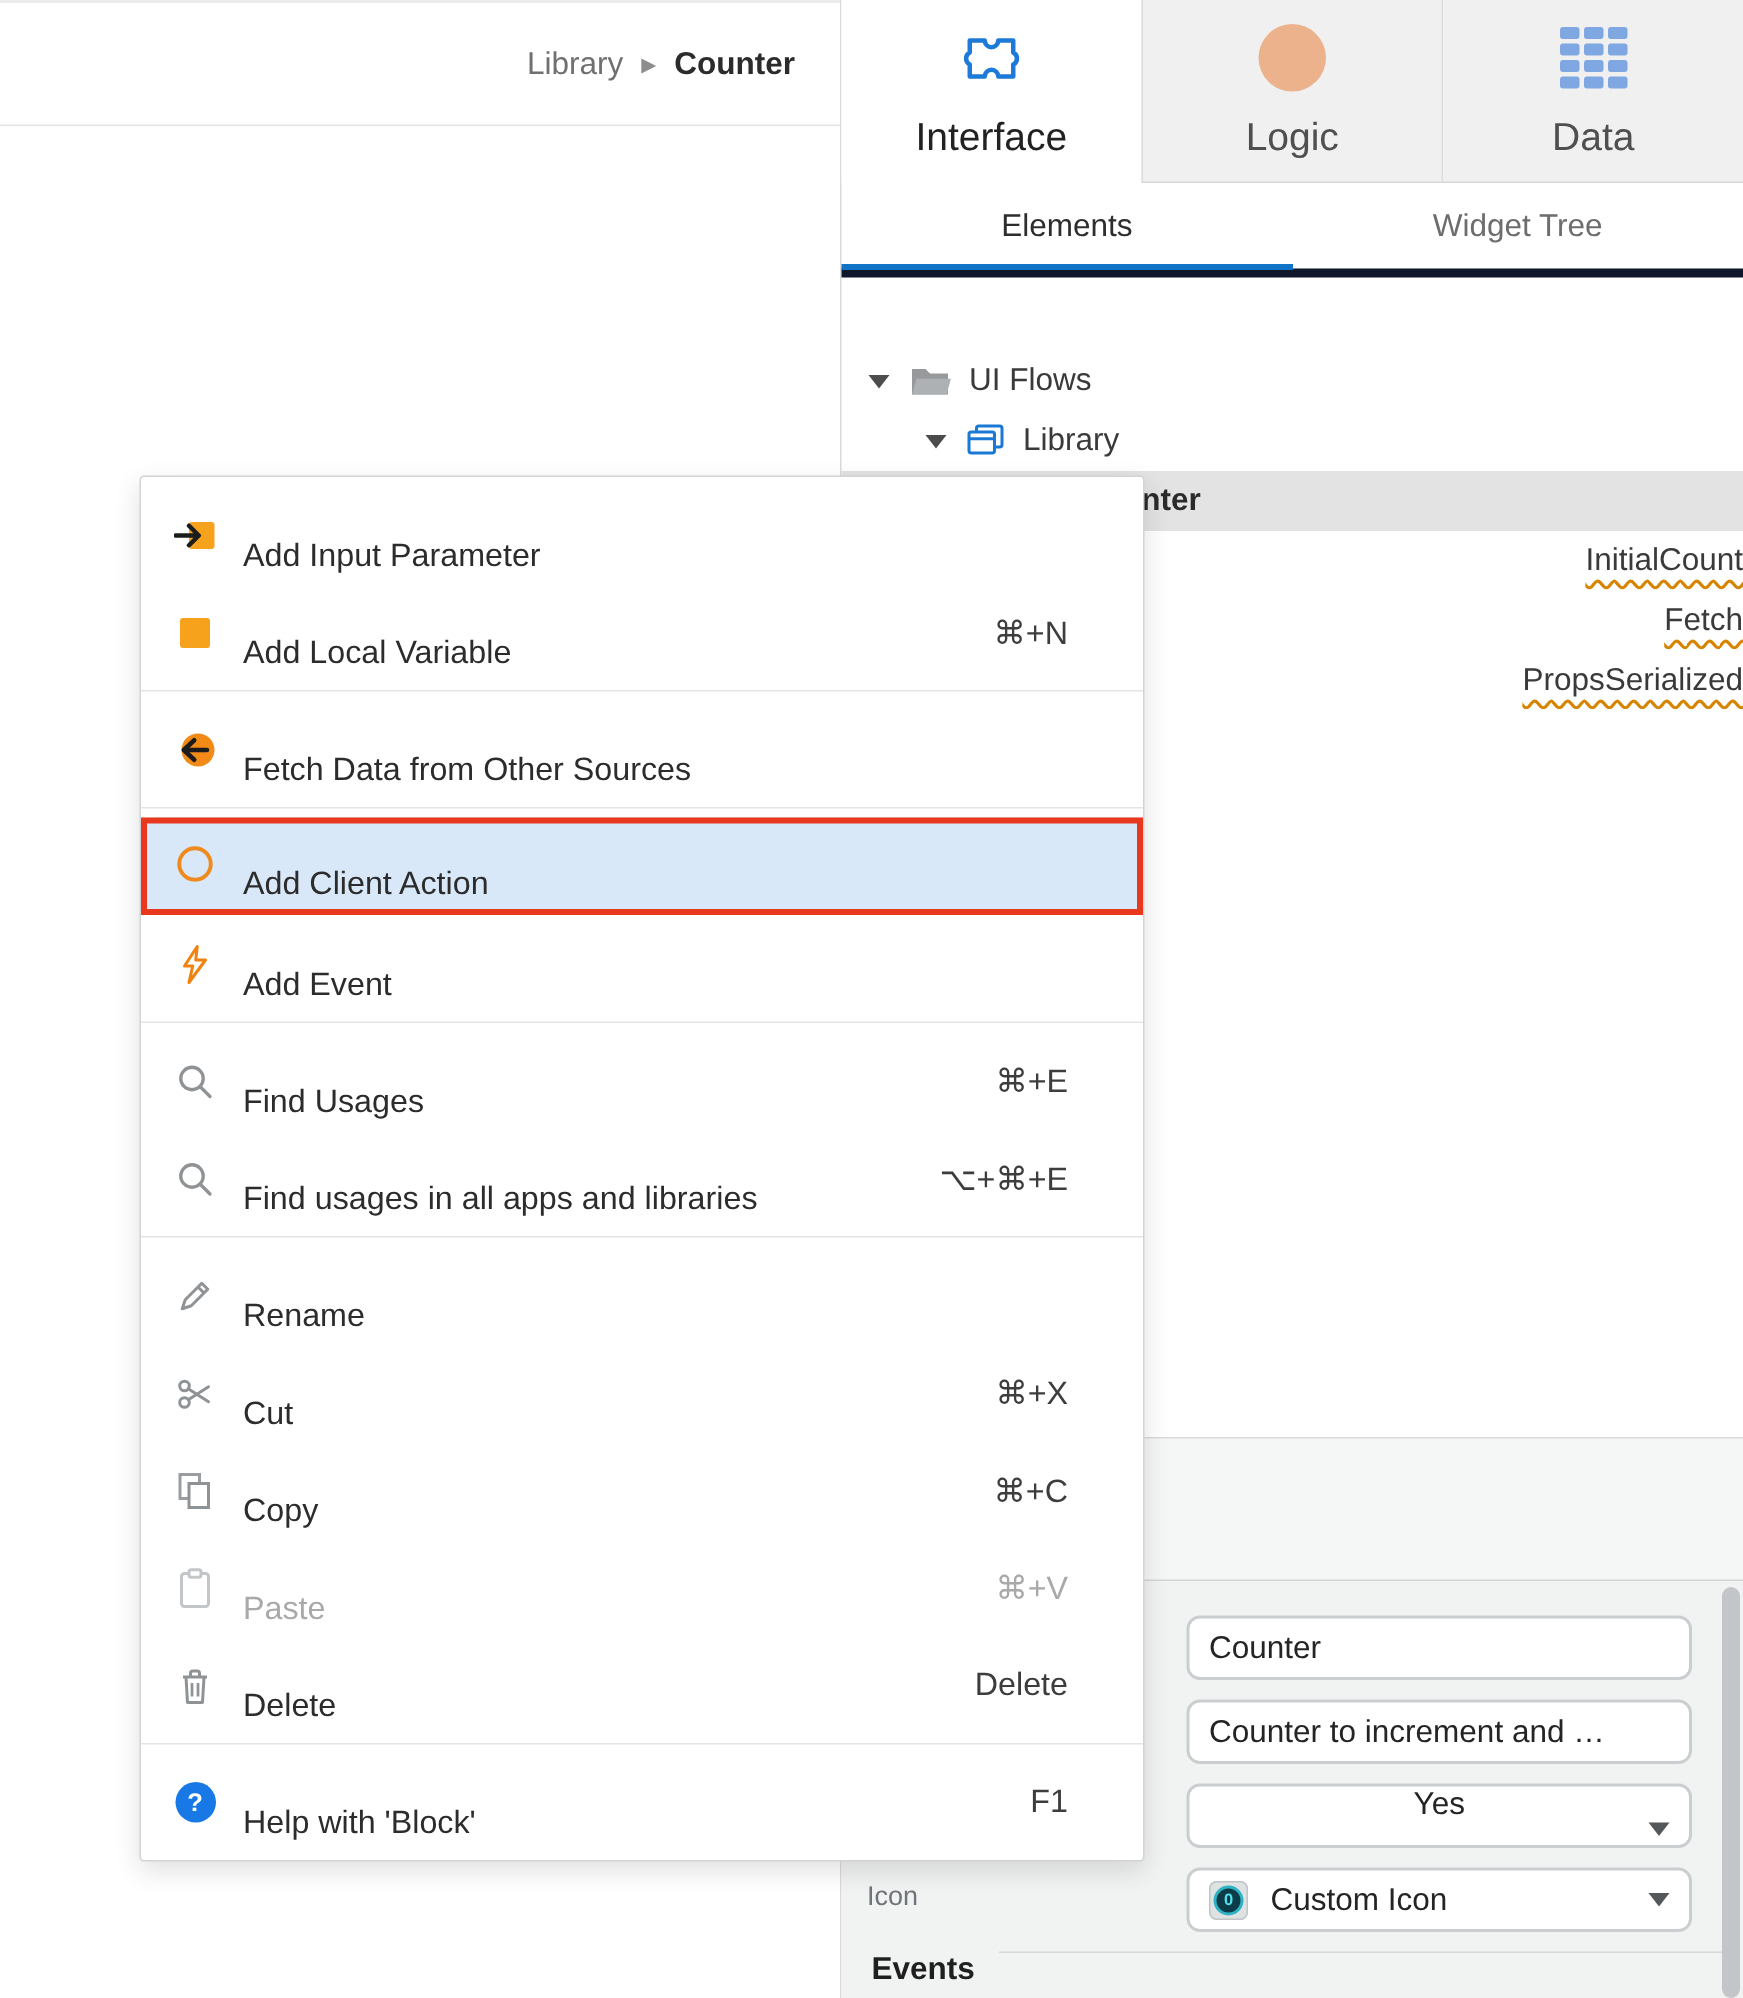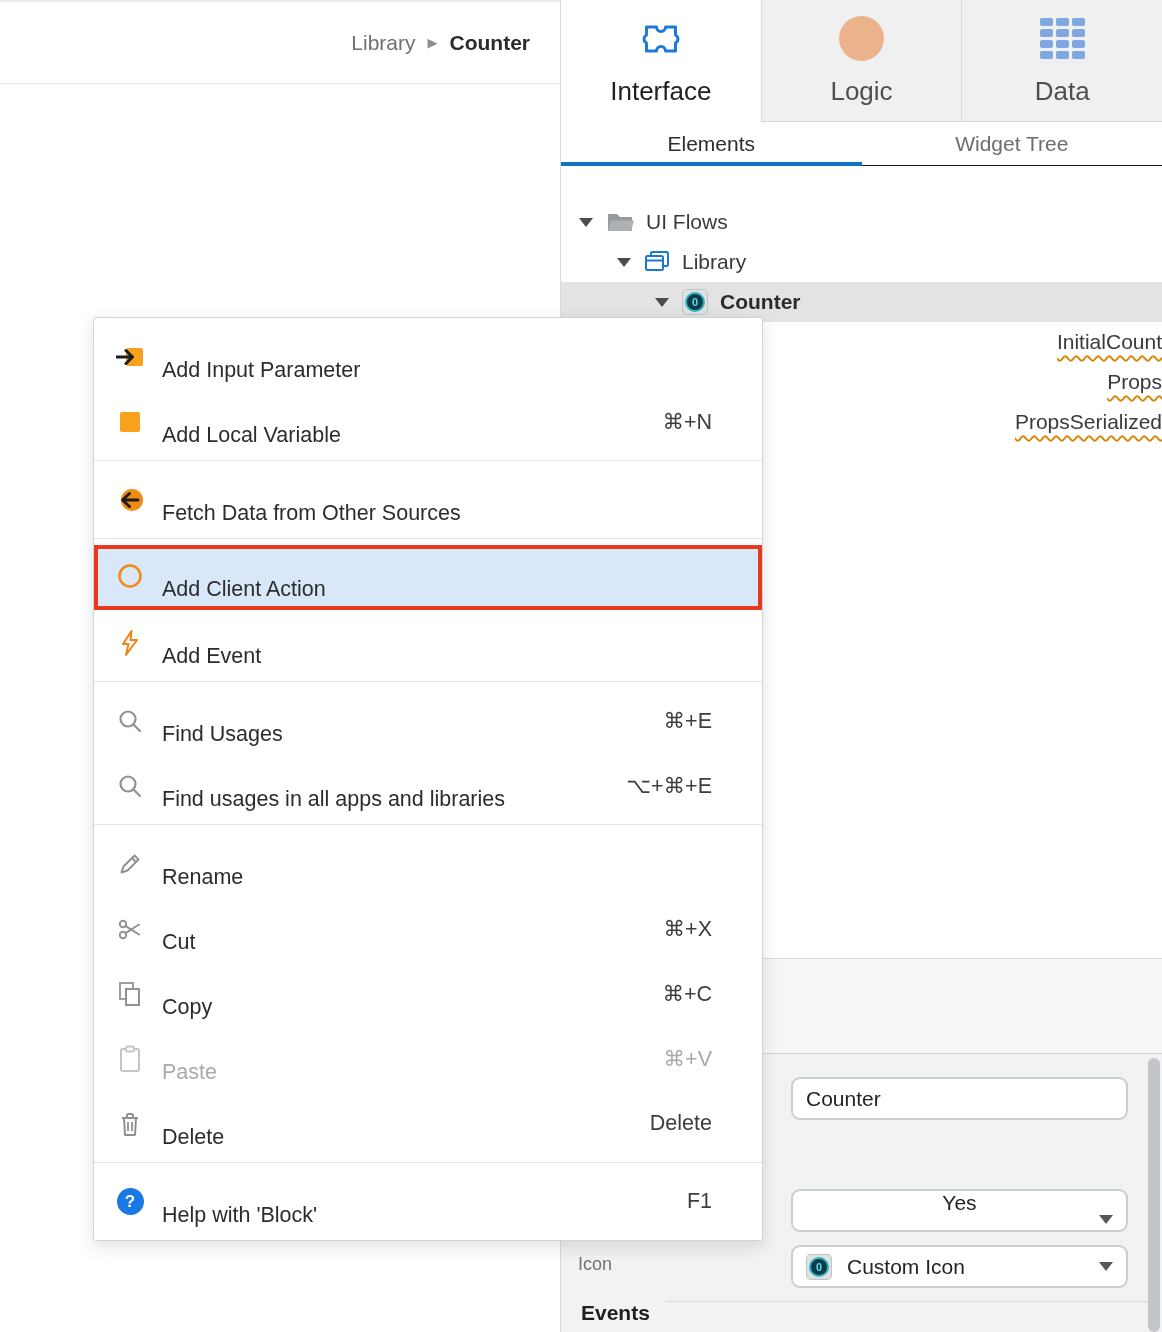--- a/index.html
+++ b/index.html
@@ -23,31 +23,31 @@
   .tab{flex:1;display:flex;flex-direction:column;align-items:center;justify-content:center;gap:13px;
       background:#f0f0f1;border-bottom:1px solid #d8d8d8;border-left:1px solid #dcdcdc;
       font-size:26px;color:#4f4f4f;box-sizing:border-box;}
   .tab:first-child{border-left:none;}
   .tab.active{background:#fff;border-bottom:none;color:#222;}
   .tab-icon{height:48px;display:flex;align-items:center;justify-content:center;}
   .logic-circle{width:45px;height:45px;border-radius:50%;background:#ecb28c;}
   .data-grid{display:grid;grid-template-columns:repeat(3,13px);grid-auto-rows:8px;gap:3px;}
   .data-grid i{background:#7fa7e1;border-radius:2px;}
 
-  .panel-tabs{display:flex;height:44px;border-bottom:1px solid #0f172a;box-sizing:border-box;}
+  .panel-tabs{display:flex;height:63px;border-bottom:6px solid #0f172a;box-sizing:border-box;}
   .ptab{flex:1;display:flex;align-items:center;justify-content:center;font-size:21px;color:#6d6d6d;position:relative;}
   .ptab.active{color:#2d2d2d;}
   .tab-underline{position:absolute;left:0;right:0;bottom:-1px;height:4px;background:#1173c5;}
 
   
   .tree{position:absolute;left:0;top:185px;width:100%;padding-top:17px;}
   .trow{height:40px;display:flex;align-items:center;font-size:21px;color:#3a3a3a;box-sizing:border-box;}
   .trow.selected{background:#e3e3e3;}
   .trow.bold .tlabel{font-weight:bold;color:#2b2b2b;}
-  .d0{padding-left:18px;} .d1{padding-left:56px;} .d2{padding-left:94px;} .d3{padding-left:205px;justify-content:flex-end;}
+  .d0{padding-left:18px;margin-top:32px;} .d1{padding-left:56px;} .d2{padding-left:94px;} .d3{padding-left:205px;justify-content:flex-end;}
   .tcaret{width:0;height:0;border-left:7px solid transparent;border-right:7px solid transparent;
       border-top:9px solid #4c4c4c;margin-right:13px;flex:none;}
   .ticon{display:flex;align-items:center;justify-content:center;margin-right:12px;flex:none;}
   .warn .tlabel{text-decoration:underline;text-decoration-style:wavy;text-decoration-color:#d78400;
       text-underline-offset:6px;text-decoration-thickness:2px;}
 
   .counter-ico{width:26px;height:26px;border-radius:5px;background:#dfe2e3;box-shadow:inset 0 0 0 1px #c0c4c6;
       position:relative;flex:none;}
   .counter-ico .c-circle{position:absolute;left:3px;top:3px;width:20px;height:20px;border-radius:50%;
       background:#0d3c49;border:2px solid #2fb3c4;box-sizing:border-box;display:flex;align-items:center;
@@ -175,32 +175,35 @@
           <span class="counter-ico">
               <span class="c-circle">0</span>
             </span>
         </span>
         <span class="tlabel">Counter</span>
       </div>
       <div class="trow d3 warn">
         <span class="tlabel">InitialCount</span>
       </div>
       <div class="trow d3 warn">
-        <span class="tlabel">Props</span>
+        <span class="tlabel">Fetch</span>
       </div>
       <div class="trow d3 warn">
         <span class="tlabel">PropsSerialized</span>
       </div>
     </div>
 
     <div class="props-band"></div>
 
     <div class="props-panel">
       <div class="field f1">
         <span>Counter</span>
+      </div>
+      <div class="field f2">
+        <span>Counter to increment and …</span>
       </div>
       <div class="field f3">
         <span>Yes</span>
         <span class="sel-caret"></span>
       </div>
       <span class="icon-label">Icon</span>
       <div class="field f4">
         <span class="counter-ico">
           <span class="c-circle">0</span>
         </span>

